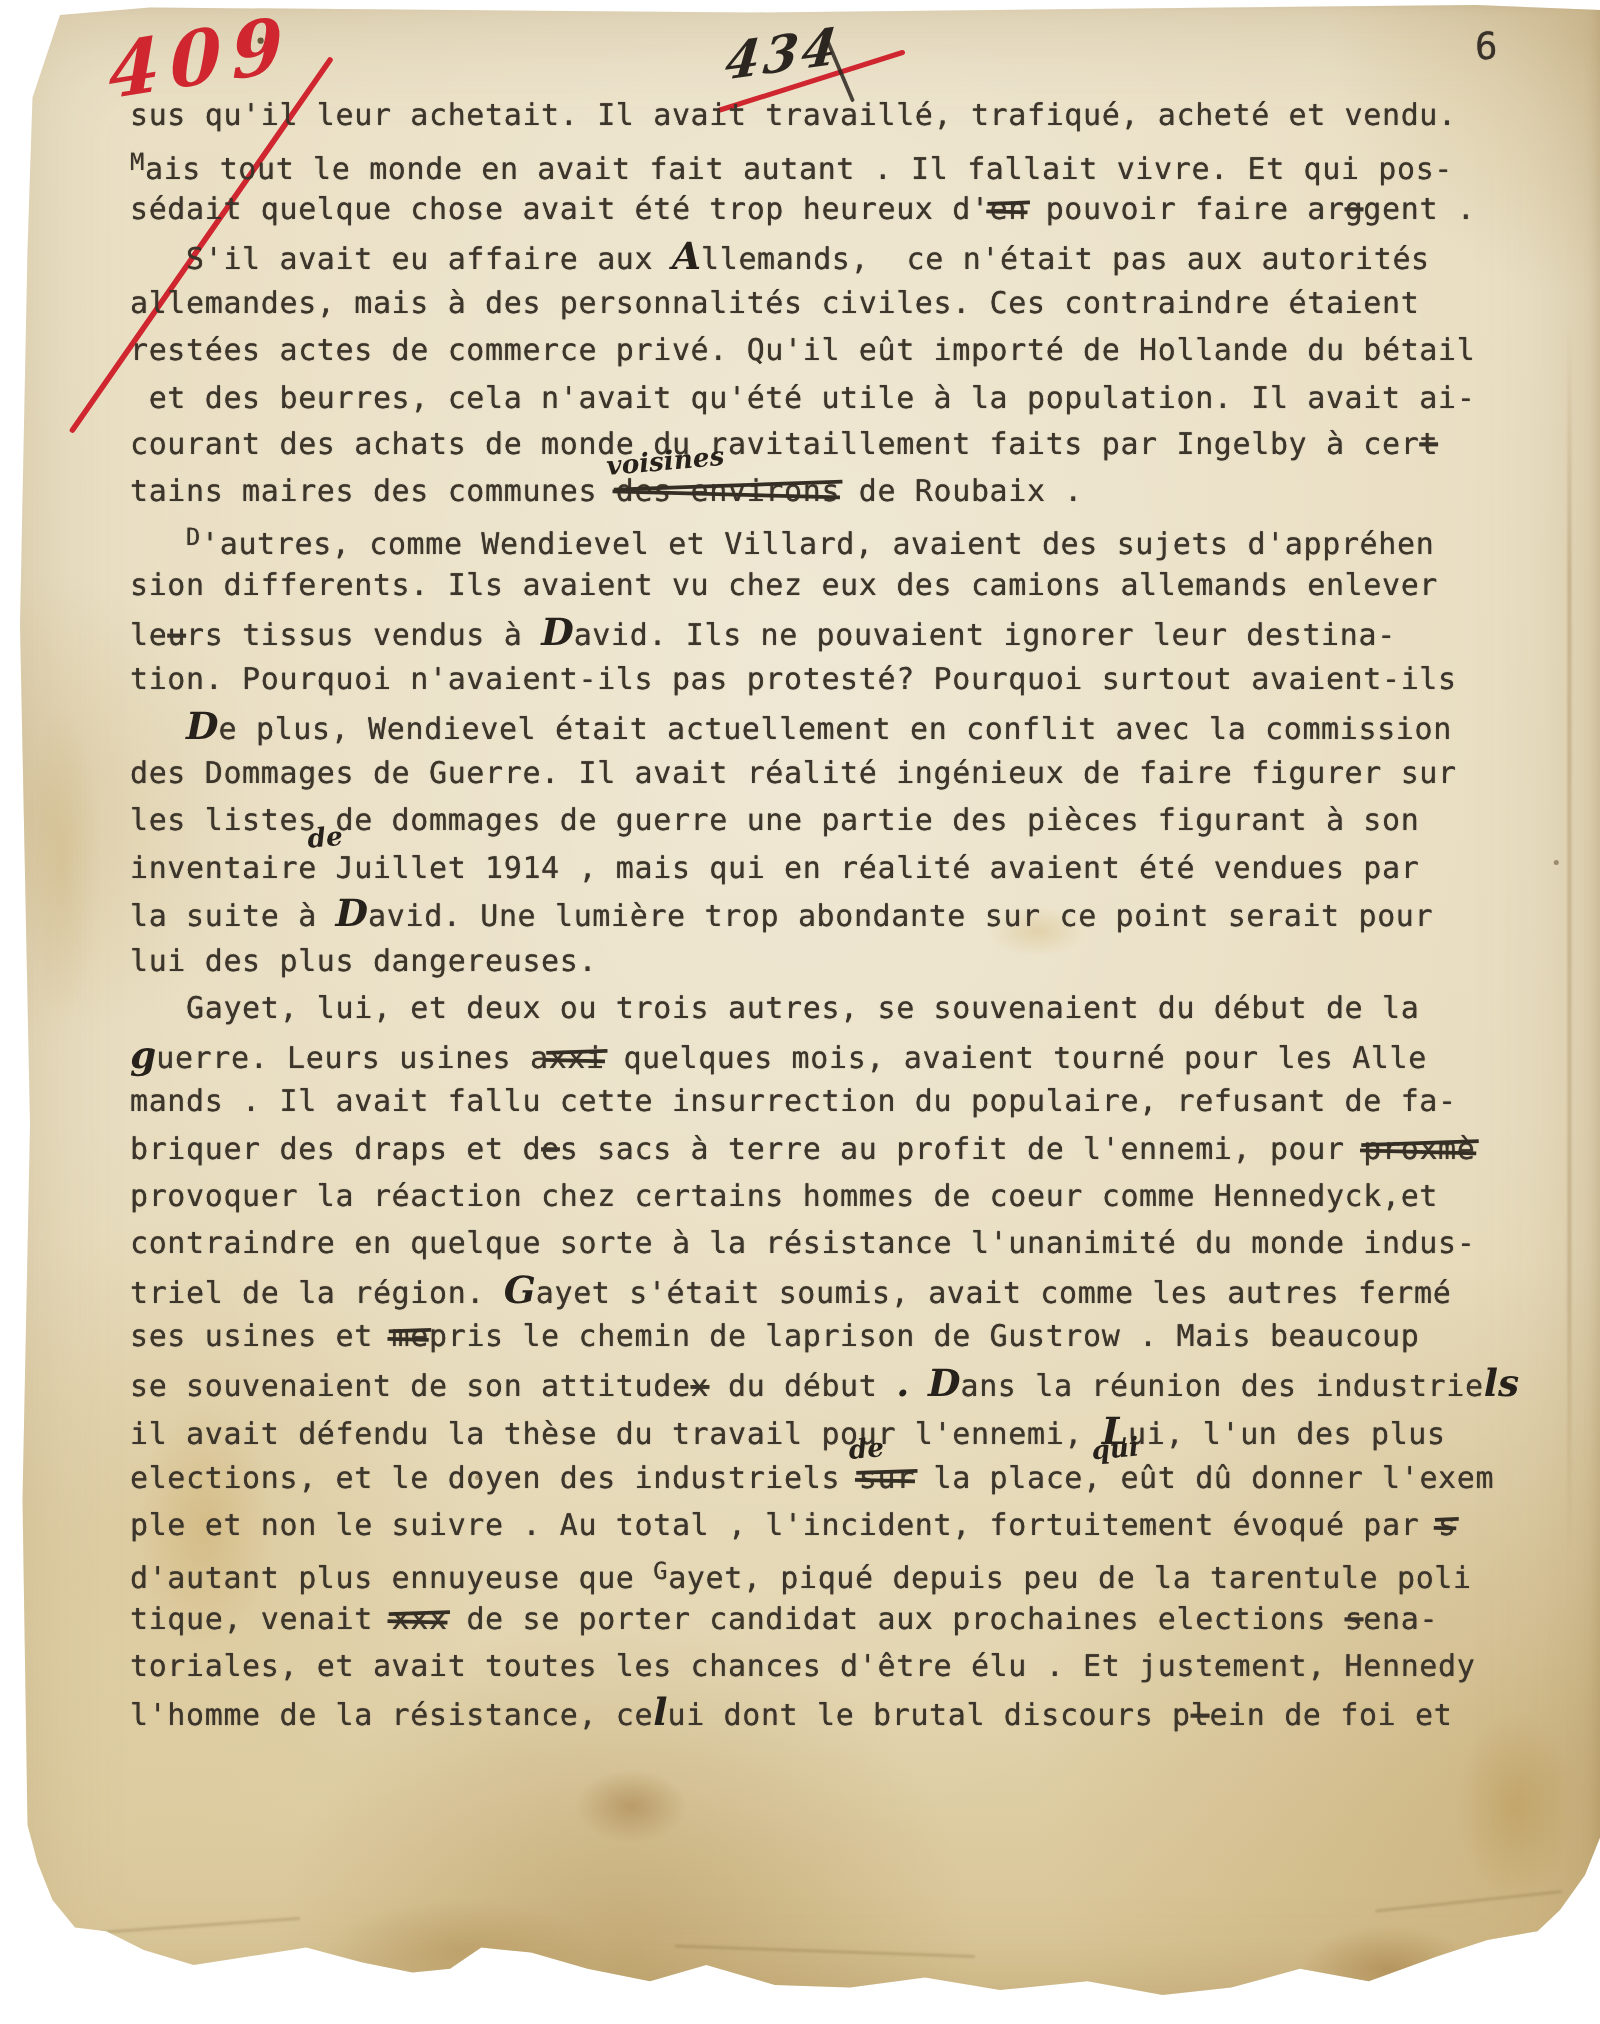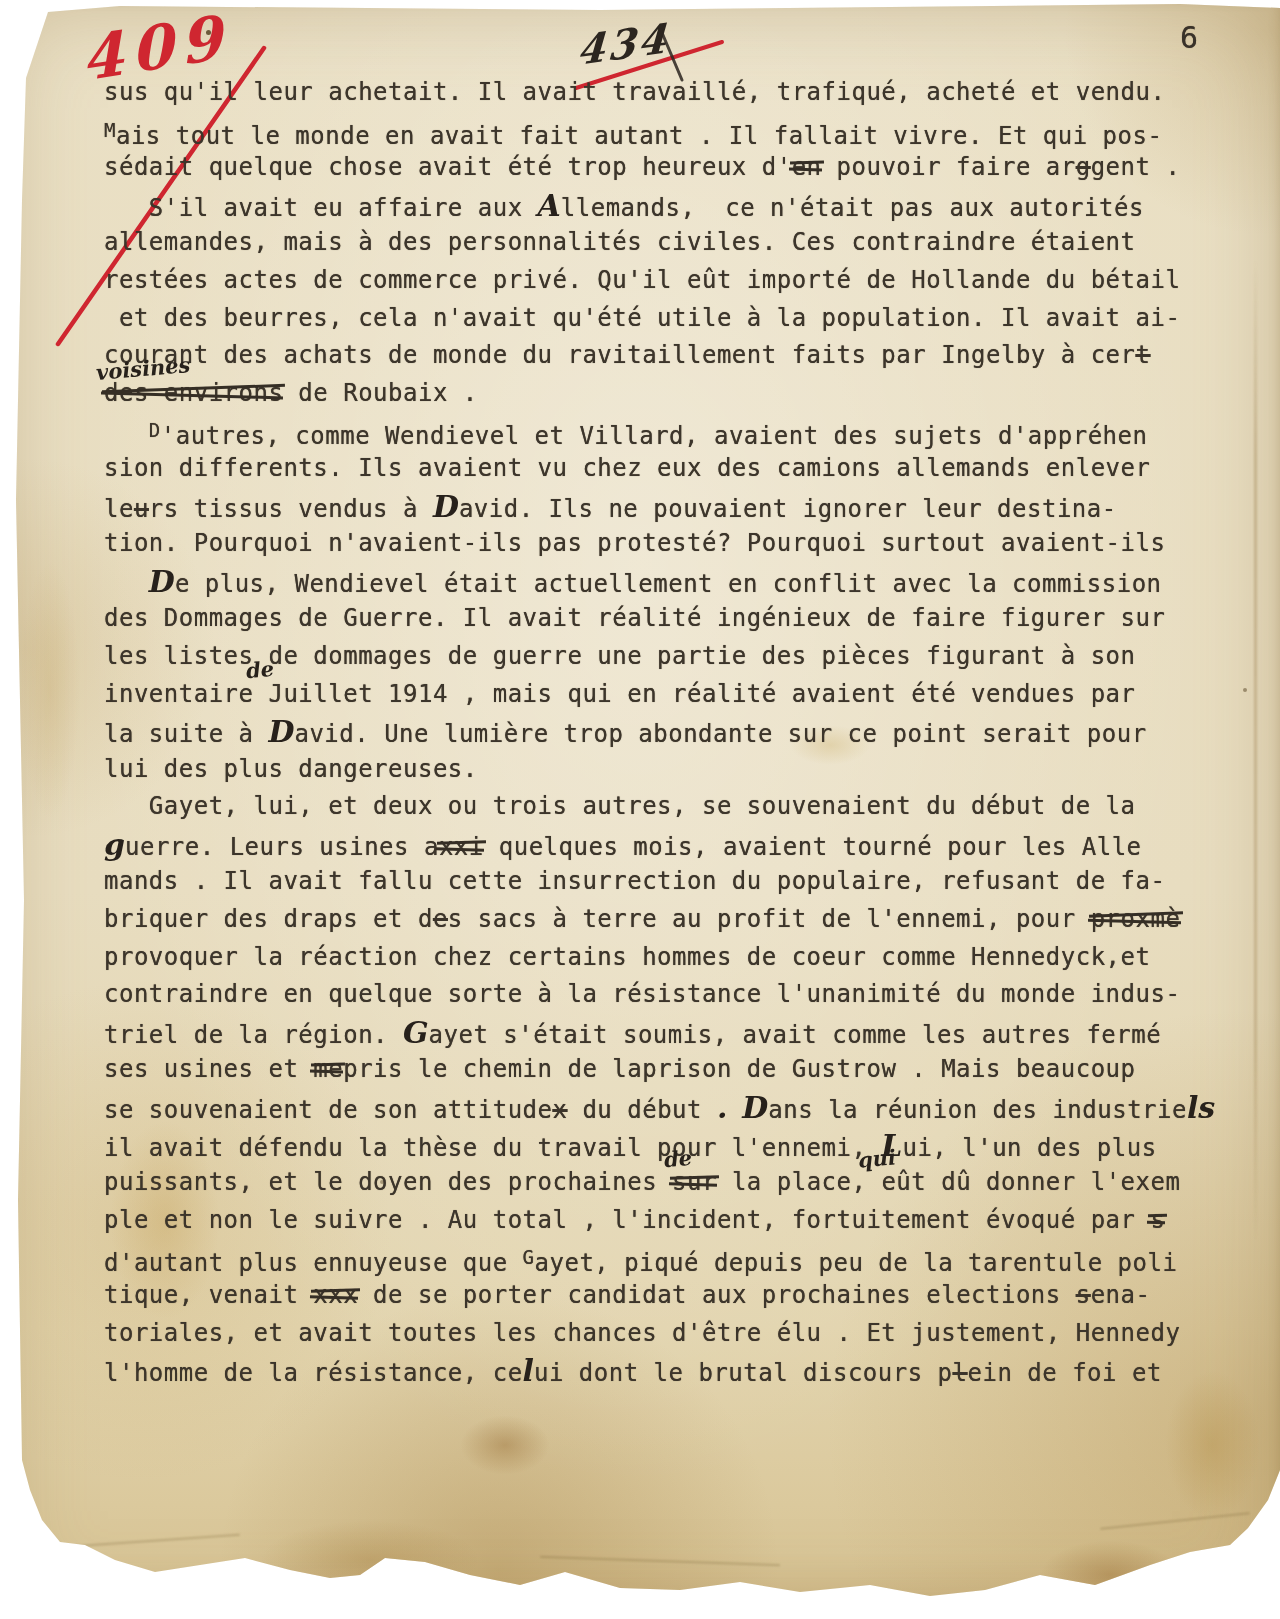--- a/index.html
+++ b/index.html
@@ -128,41 +128,41 @@
 
   <div class="typed-text">
       <div class="line"><span>sus qu'il leur achetait. Il avait travaillé, trafiqué, acheté et vendu.</span></div>
       <div class="line"><span class="sup">M</span><span>ais tout le monde en avait fait autant . Il fallait vivre. Et qui pos-</span></div>
       <div class="line"><span>sédait quelque chose avait été trop heureux d'</span><span class="st2">en</span><span> pouvoir faire ar</span><span class="st">g</span><span>gent .</span></div>
       <div class="line"><span>   S'il avait eu affaire aux </span><span class="hw">A</span><span>llemands,  ce n'était pas aux autorités</span></div>
       <div class="line"><span>allemandes, mais à des personnalités civiles. Ces contraindre étaient</span></div>
       <div class="line"><span>restées actes de commerce privé. Qu'il eût importé de Hollande du bétail</span></div>
       <div class="line"><span> et des beurres, cela n'avait qu'été utile à la population. Il avait ai-</span></div>
       <div class="line"><span>courant des achats de monde du ravitaillement faits par Ingelby à cer</span><span class="st">t</span></div>
-      <div class="line"><span class="ab"><span>voisines</span></span><span class="st2">des environs</span><span> de Roubaix .</span></div>
+      <div class="line"><span>tains maires des communes </span><span class="ab"><span>voisines</span></span><span class="st2">des environs</span><span> de Roubaix .</span></div>
       <div class="line"><span>   </span><span class="sup">D</span><span>'autres, comme Wendievel et Villard, avaient des sujets d'appréhen</span></div>
       <div class="line"><span>sion differents. Ils avaient vu chez eux des camions allemands enlever</span></div>
       <div class="line"><span>le</span><span class="st">u</span><span>rs tissus vendus à </span><span class="hw">D</span><span>avid. Ils ne pouvaient ignorer leur destina-</span></div>
       <div class="line"><span>tion. Pourquoi n'avaient-ils pas protesté? Pourquoi surtout avaient-ils</span></div>
       <div class="line"><span>   </span><span class="hw">D</span><span>e plus, Wendievel était actuellement en conflit avec la commission</span></div>
       <div class="line"><span>des Dommages de Guerre. Il avait réalité ingénieux de faire figurer sur</span></div>
       <div class="line"><span>les listes de dommages de guerre une partie des pièces figurant à son</span></div>
       <div class="line"><span>inventaire</span><span class="ab"><span>de</span></span><span> Juillet 1914 , mais qui en réalité avaient été vendues par</span></div>
       <div class="line"><span>la suite à </span><span class="hw">D</span><span>avid. Une lumière trop abondante sur ce point serait pour</span></div>
       <div class="line"><span>lui des plus dangereuses.</span></div>
       <div class="line"><span>   Gayet, lui, et deux ou trois autres, se souvenaient du début de la</span></div>
       <div class="line"><span class="hw">g</span><span>uerre. Leurs usines a</span><span class="st2">xxi</span><span> quelques mois, avaient tourné pour les Alle</span></div>
       <div class="line"><span>mands . Il avait fallu cette insurrection du populaire, refusant de fa-</span></div>
       <div class="line"><span>briquer des draps et d</span><span class="st">e</span><span>s sacs à terre au profit de l'ennemi, pour </span><span class="st2">proxmè</span></div>
       <div class="line"><span>provoquer la réaction chez certains hommes de coeur comme Hennedyck,et</span></div>
       <div class="line"><span>contraindre en quelque sorte à la résistance l'unanimité du monde indus-</span></div>
       <div class="line"><span>triel de la région. </span><span class="hw">G</span><span>ayet s'était soumis, avait comme les autres fermé</span></div>
       <div class="line"><span>ses usines et </span><span class="st2">me</span><span>pris le chemin de laprison de Gustrow . Mais beaucoup</span></div>
       <div class="line"><span>se souvenaient de son attitude</span><span class="st">x</span><span> du début </span><span class="hw">.</span><span> </span><span class="hw">D</span><span>ans la réunion des industrie</span><span class="hw">ls</span></div>
       <div class="line"><span>il avait défendu la thèse du travail pour l'ennemi, </span><span class="hw">L</span><span>ui, l'un des plus</span></div>
-      <div class="line"><span>puissants, et le doyen des prochaines </span><span class="ab"><span>de</span></span><span class="st2">sur</span><span> la place,</span><span class="ab"><span>qui</span></span><span> eût dû donner l'exem</span></div>
+      <div class="line"><span>elections, et le doyen des industriels </span><span class="ab"><span>de</span></span><span class="st2">sur</span><span> la place,</span><span class="ab"><span>qui</span></span><span> eût dû donner l'exem</span></div>
       <div class="line"><span>ple et non le suivre . Au total , l'incident, fortuitement évoqué par </span><span class="st2">s</span></div>
       <div class="line"><span>d'autant plus ennuyeuse que </span><span class="sup">G</span><span>ayet, piqué depuis peu de la tarentule poli</span></div>
       <div class="line"><span>tique, venait </span><span class="st2">xxx</span><span> de se porter candidat aux prochaines elections </span><span class="st">s</span><span>ena-</span></div>
       <div class="line"><span>toriales, et avait toutes les chances d'être élu . Et justement, Hennedy</span></div>
       <div class="line"><span>l'homme de la résistance, ce</span><span class="hw">l</span><span>ui dont le brutal discours p</span><span class="st">l</span><span>ein de foi et</span></div>
     </div>
 </div>
 
 </body></html>

